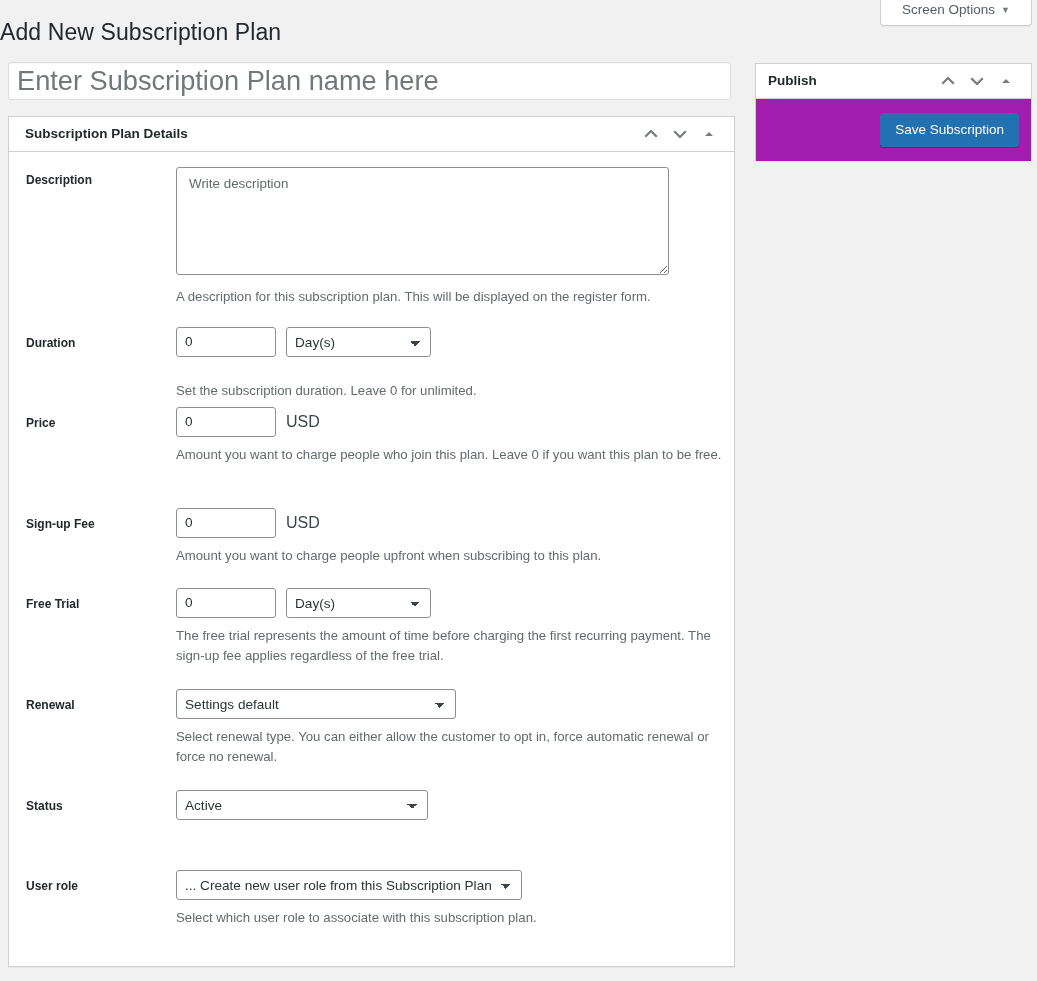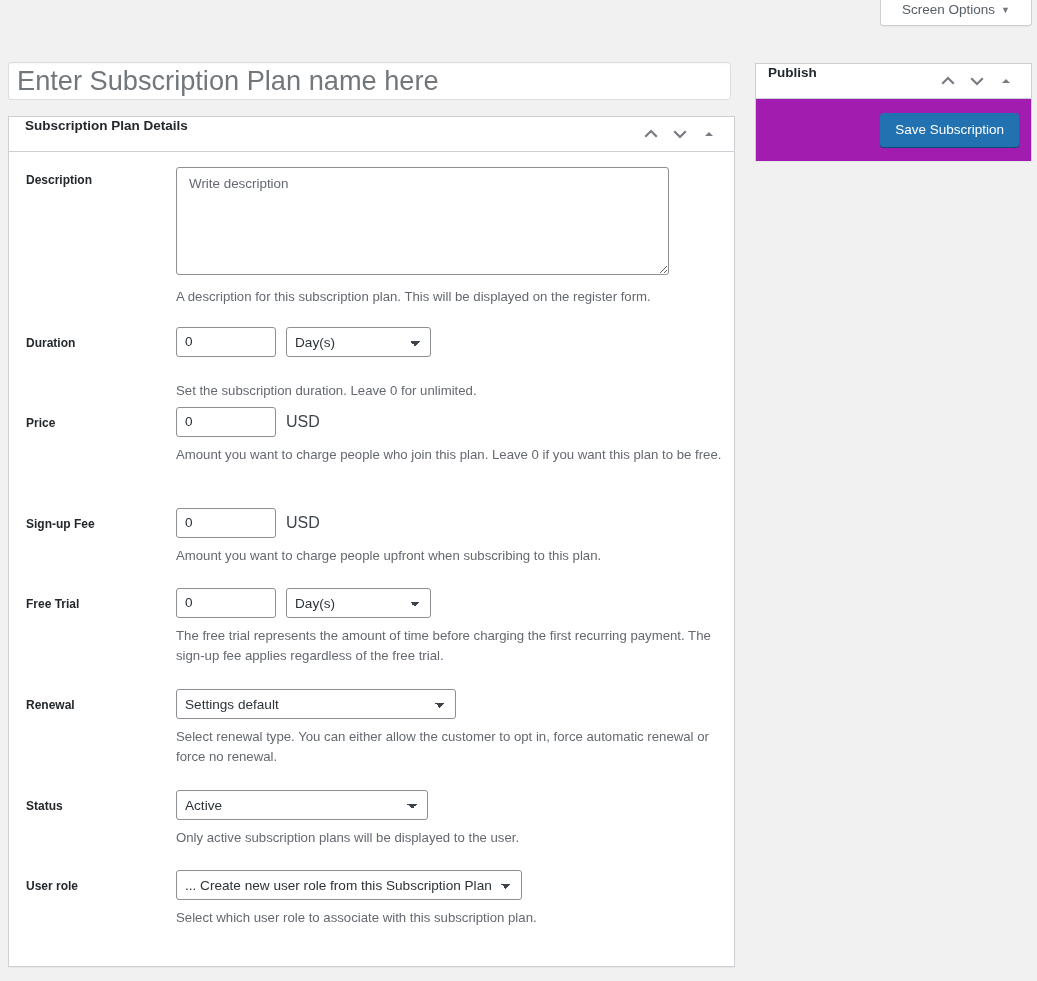--- a/index.html
+++ b/index.html
@@ -96,20 +96,21 @@
     height: 851px;
   }
   #publish-box {
     left: 755px;
     top: 63px;
     width: 277px;
     height: 98px;
   }
   .postbox-header {
     display: flex;
+    align-items: center;
     justify-content: space-between;
     height: 35px;
     padding: 0 12px 0 12px;
     border-bottom: 1px solid #ccd0d4;
     background: #fff;
   }
   .postbox-title {
     font-size: 13.5px;
     font-weight: bold;
     color: #23282d;
@@ -244,20 +245,21 @@
 </head>
 <body>
 
 <div id="wrap">
 
   <div class="screen-options-btn">
     <span>Screen Options</span>
     <span class="caret">▼</span>
   </div>
 
+  <h1 class="page-title">Add New Subscription Plan</h1>
 
   <input class="title-input" type="text" placeholder="Enter Subscription Plan name here" style="">
 
   <div class="postbox" id="details-box">
 
     <div class="postbox-header">
       <h2 class="postbox-title">Subscription Plan Details</h2>
       <div class="handle-actions">
         <button class="handle-btn" aria-label="Move up">
           <svg width="16" height="16" viewBox="0 0 16 16">
@@ -344,21 +346,20 @@
           <p class="field-desc" style="margin-top:8px;">Select renewal type. You can either allow the customer to opt in, force automatic renewal or force no renewal.</p>
         </div>
       </div>
 
       <div class="form-row" style="top:682px;">
         <div class="row-label">Status</div>
         <div class="row-field" style="top:-9px;">
           <select class="sel sel-status">
             <option>Active</option>
           </select>
-          <p class="field-desc" style="margin-top:8px;">Only active subscription plans will be displayed to the user.</p>
         </div>
       </div>
 
       <div class="form-row" style="top:762px;">
         <div class="row-label">User role</div>
         <div class="row-field" style="top:-9px;">
           <select class="sel sel-role">
             <option>... Create new user role from this Subscription Plan</option>
           </select>
           <p class="field-desc" style="margin-top:8px;">Select which user role to associate with this subscription plan.</p>

